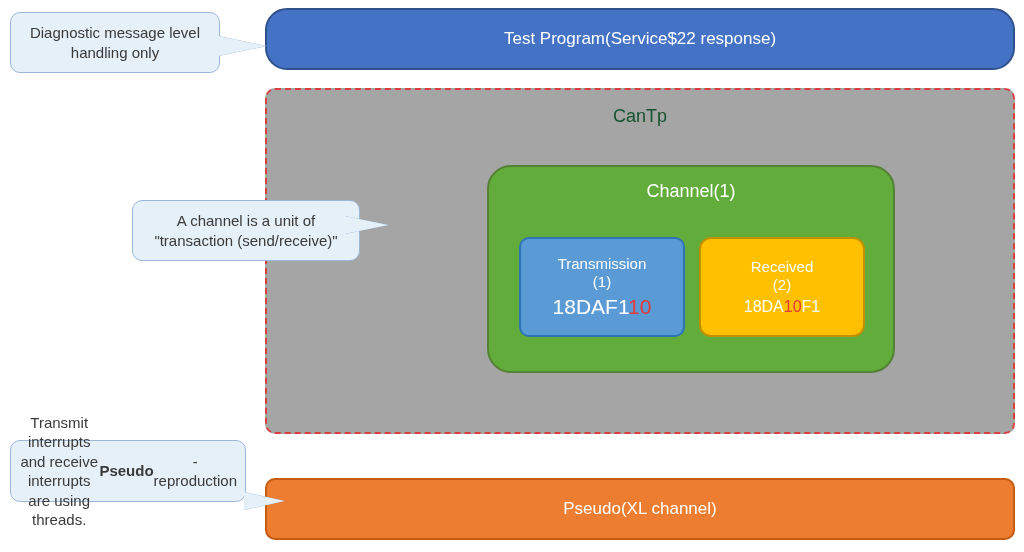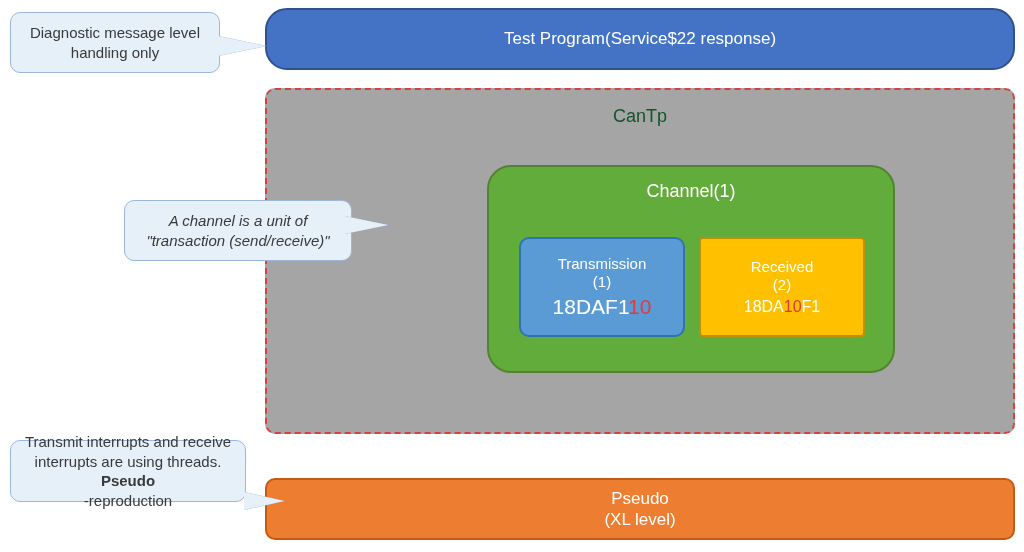--- a/index.html
+++ b/index.html
@@ -36,45 +36,45 @@
     background: #5B9BD5; border: 2px solid #2E74B5; border-radius: 10px;
     display: flex; flex-direction: column; justify-content: center; align-items: center;
     color: #fff; line-height: 1.2;
   }
   .tx-box .label { font-size: 15px; text-align: center; }
   .tx-box .id { font-size: 21px; margin-top: 3px; }
   .tx-box .id .hl { color: #e43a3a; }
 
   .rx-box {
     position: absolute; left: 210px; top: 70px; width: 166px; height: 100px;
-    background: #FFC000; border: 2px solid #BF9000; border-radius: 4px;
+    background: #FFC000; border: 2px solid #BF9000; border-radius: 12px;
     display: flex; flex-direction: column; justify-content: center; align-items: center;
     color: #fff; line-height: 1.2;
   }
   .rx-box .label { font-size: 15px; text-align: center; }
   .rx-box .id { font-size: 16px; margin-top: 3px; }
   .rx-box .id .hl { color: #e43a3a; }
 
   
   .canif {
     position: absolute; left: 265px; top: 478px; width: 750px; height: 62px;
     background: #ED7D31; border: 2px solid #C55A11; border-radius: 10px;
-    display: flex; flex-direction: column; justify-content: center; align-items: center;
+    display: flex; justify-content: center; align-items: center;
     color: #fff; font-size: 17px; line-height: 1.25;
   }
 
   
   .callout {
     position: absolute;
     background: #E6F0F8; border: 1px solid #9cb7d9; border-radius: 10px;
     padding: 10px 8px; font-size: 15px; color: #3a3a3a; text-align: center;
     line-height: 1.3;
   }
   .callout.diag   { left: 10px; top: 12px;  width: 210px; }
-  .callout.chan   { left: 124px; top: 200px; width: 228px; font-style: italic; }
+  .callout.chan   { left: 132px; top: 200px; width: 228px; }
   .callout.canif  { left: 10px; top: 440px; width: 236px; }
   .callout .bold { font-weight: 700; }
 
   
   .tail {
     position: absolute; width: 0; height: 0;
     border-style: solid;
   }
   .tail.diag-t {
     left: 218px; top: 36px;
@@ -134,21 +134,21 @@
         </div>
       </div>
     </div>
   </div>
 
   <div class="callout chan">A channel is a unit of "transaction (send/receive)"</div>
   <div class="tail chan-t"></div>
 
   <div class="canif">
     <div>Pseudo</div>
-    <div>(XL level)</div>
+    <div>(XL channel)</div>
   </div>
 
   <div class="callout canif">
     <span>Transmit interrupts and receive interrupts are using threads. </span>
       <span class="bold">Pseudo</span>
       <span>-reproduction</span>
   </div>
   <div class="tail canif-t"></div>
 
 </div>

